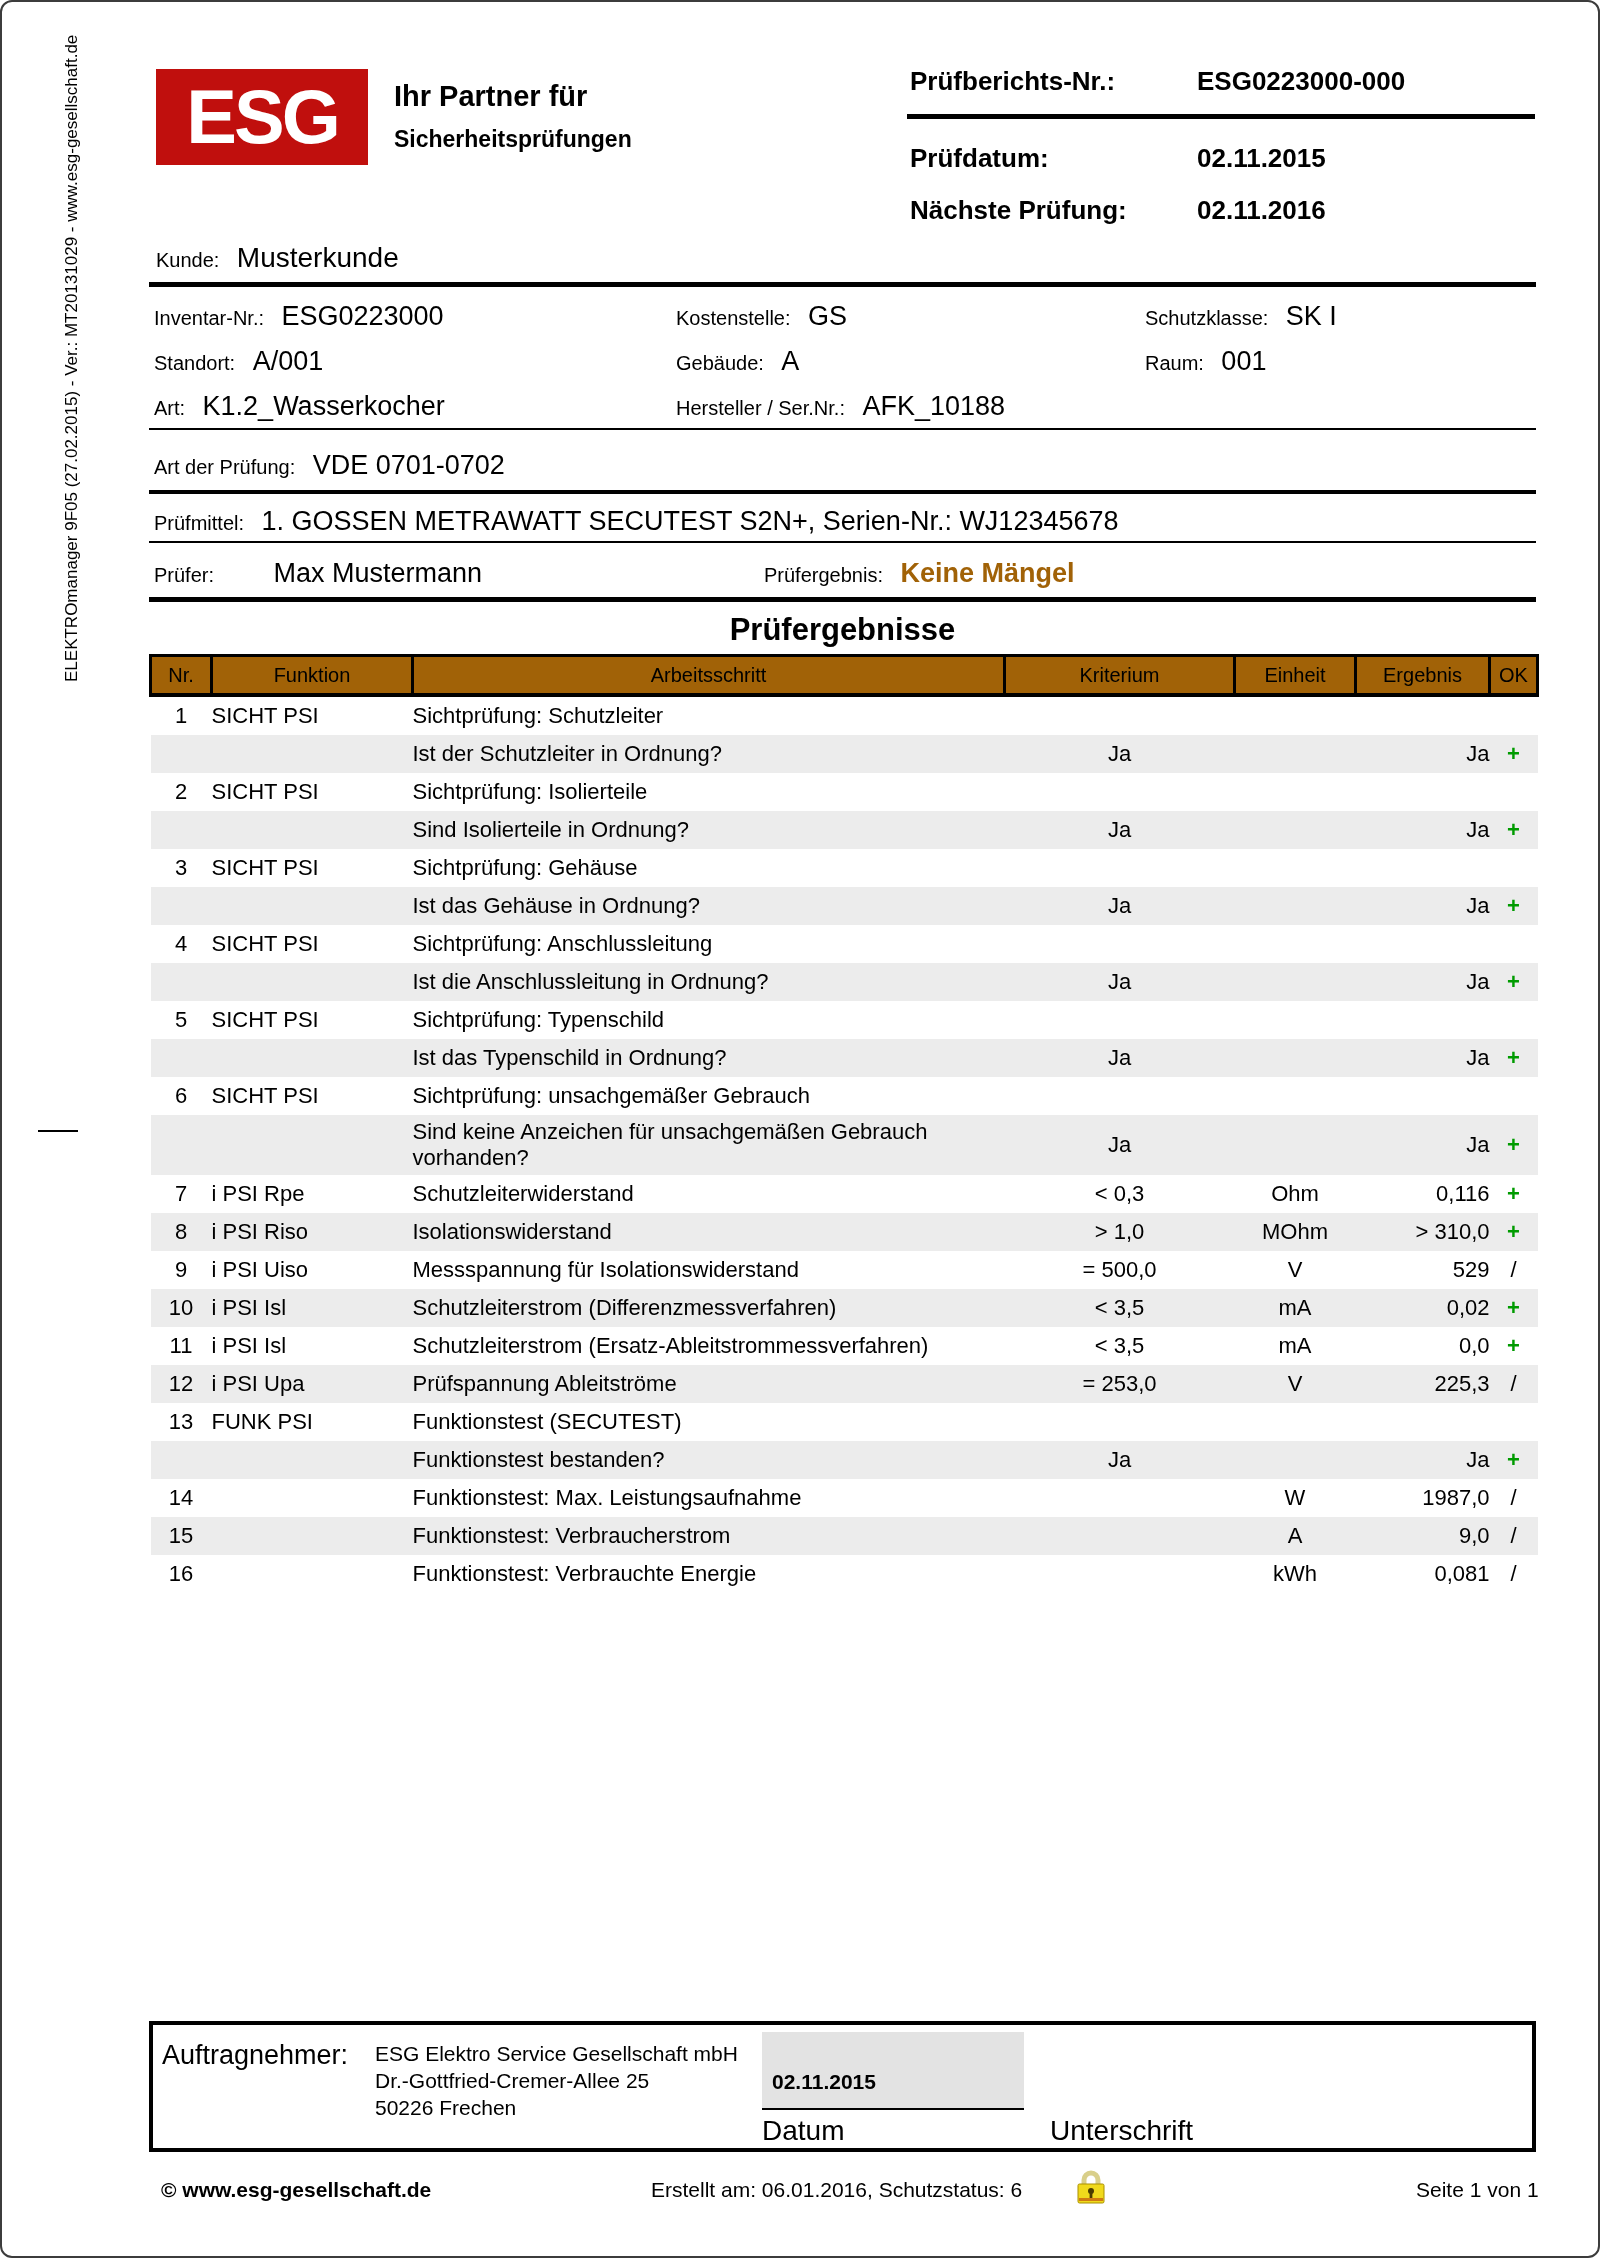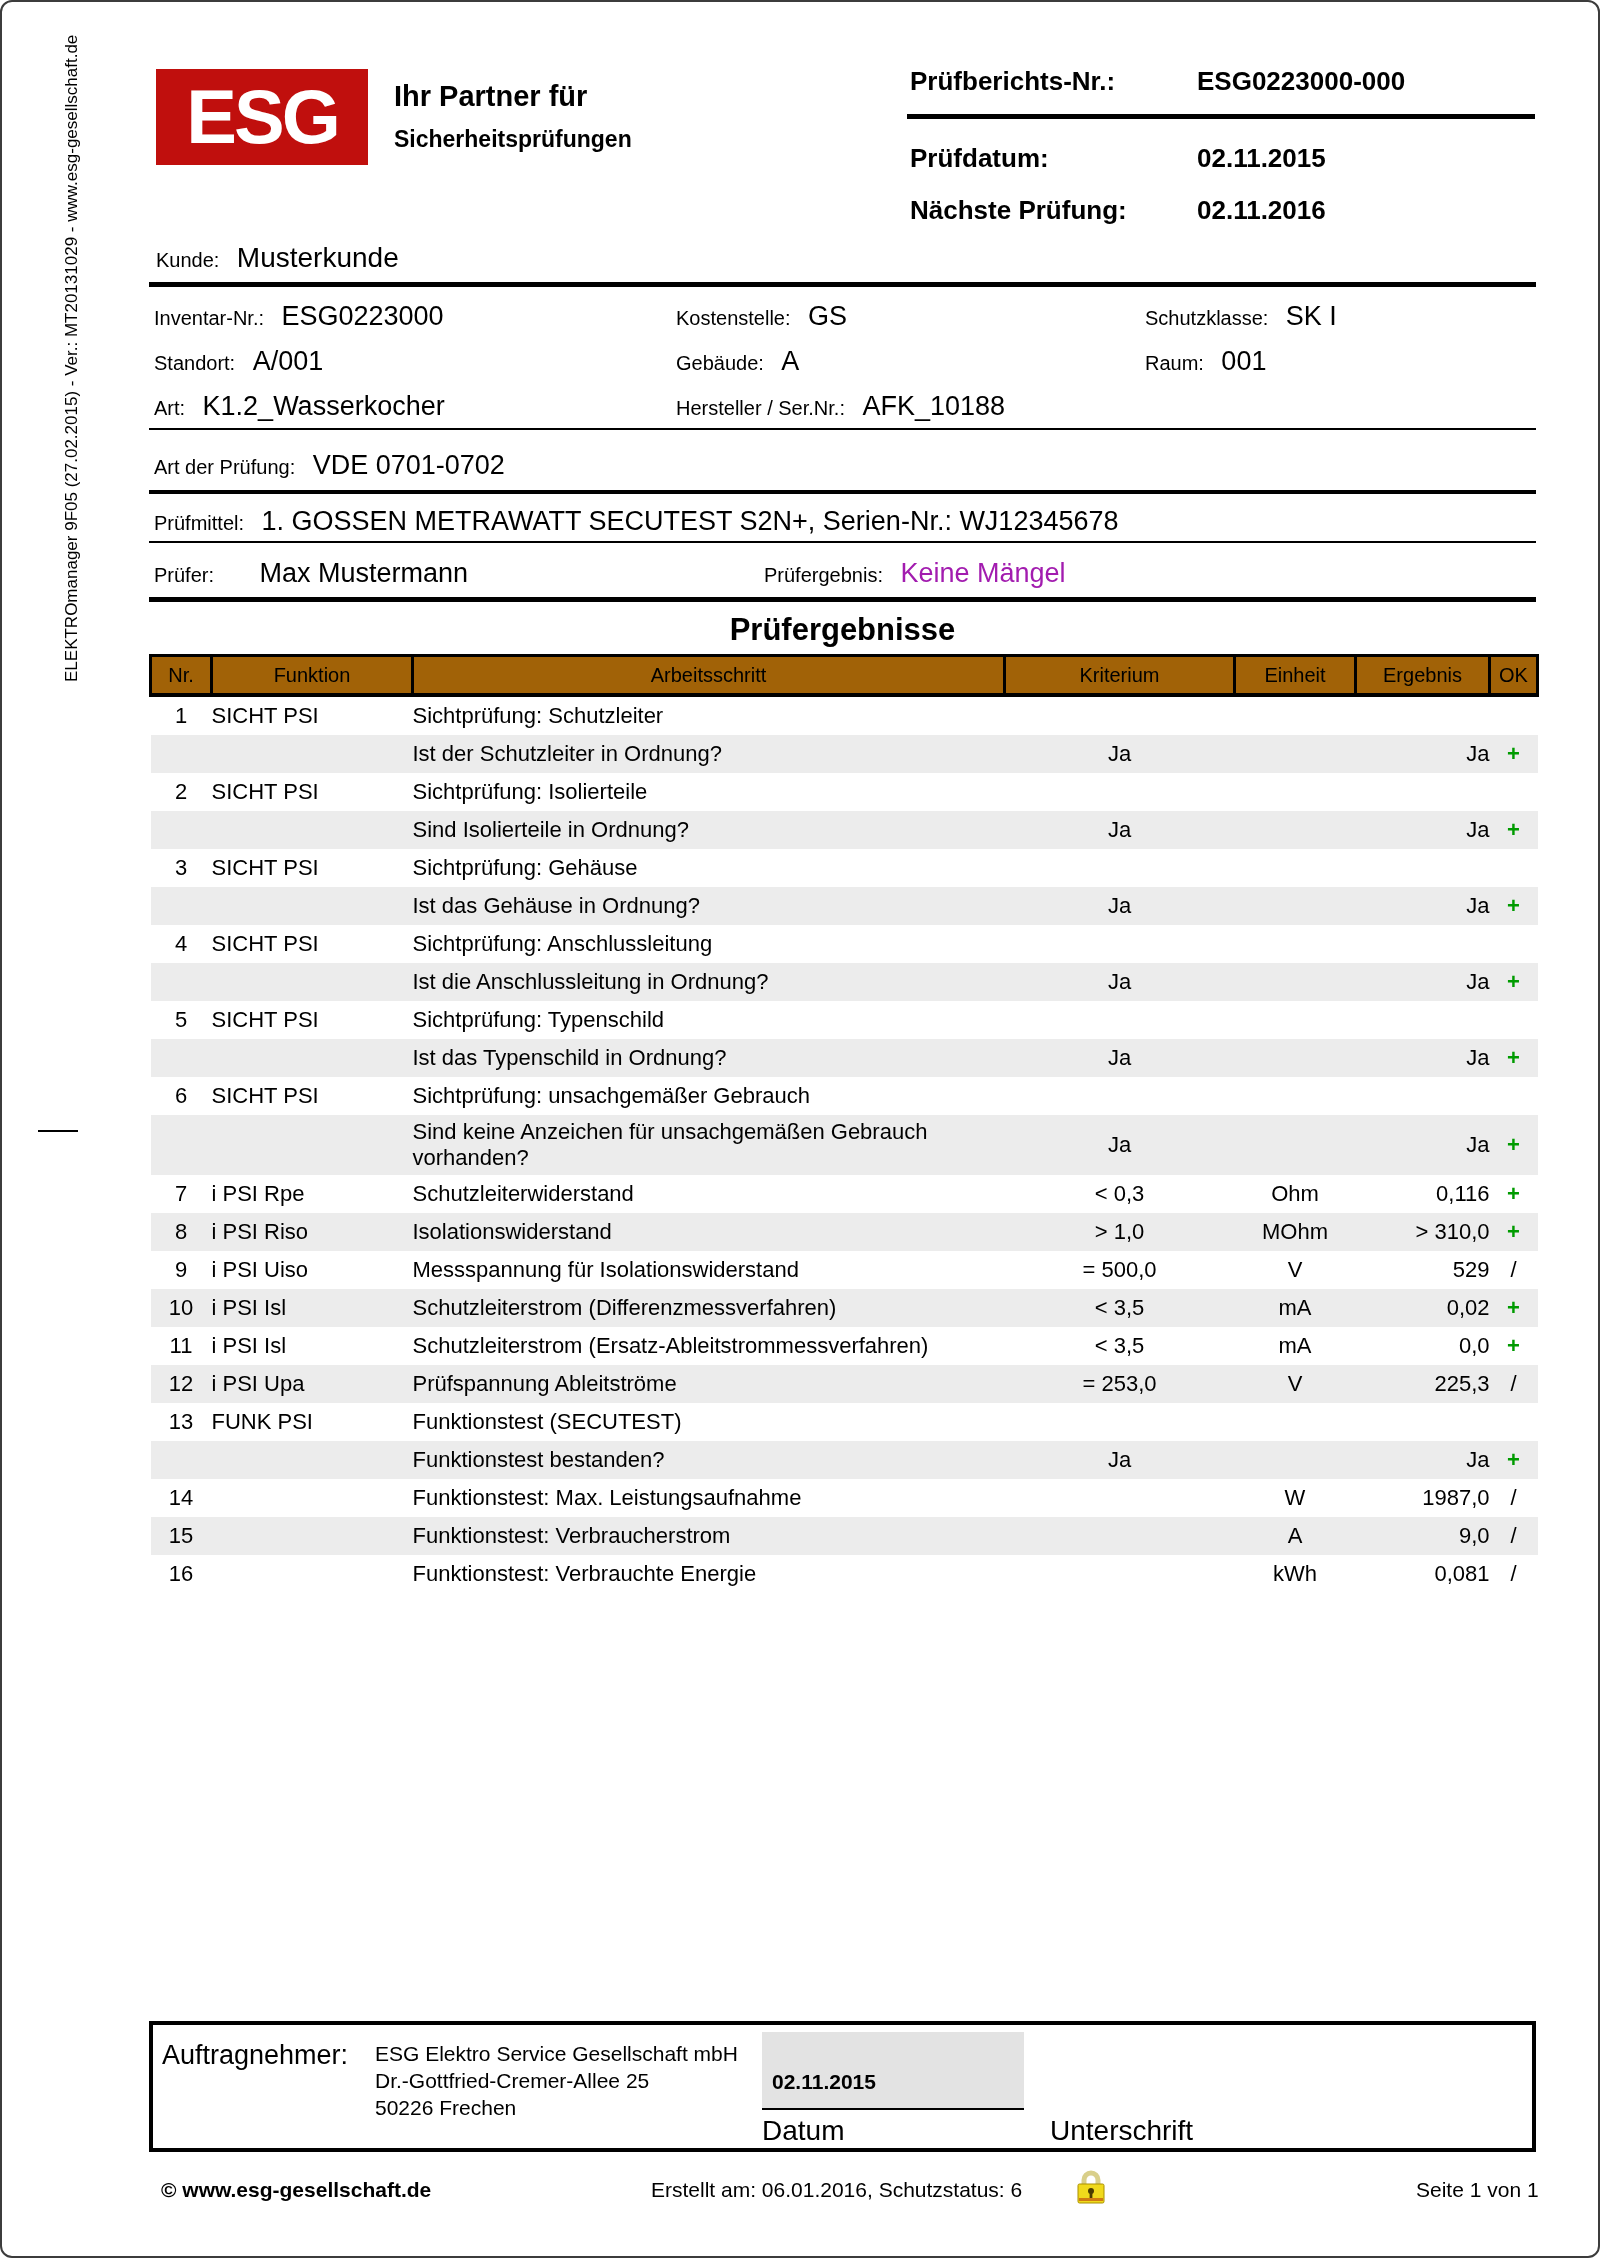--- a/index.html
+++ b/index.html
@@ -23,21 +23,21 @@
   .tagline2{left:392px;top:124px;font-size:23px;font-weight:bold;}
   .rh-label{font-size:26px;font-weight:bold;}
   .rh-value{font-size:26px;font-weight:bold;}
   .hline{background:#000;}
   
   .lbl{font-size:20px;}
   .val{font-size:27px;}
   .field{white-space:nowrap;}
   .field .val{margin-left:13px;}
   .kunde-val{font-size:28px;}
-  .green{color:#a21caf;font-weight:normal;}
+  .green{color:#a16207;font-weight:bold;}
   
   .tbl-title{left:147px;top:610px;width:1387px;text-align:center;font-size:31px;font-weight:bold;}
   table.results{border-collapse:collapse;table-layout:fixed;width:1387px;}
   table.results thead th{
     background:#a16207;border:3px solid #000;height:36px;
     font-size:20px;font-weight:normal;padding:0;}
   table.results thead{border-bottom:4px solid #000;}
   table.results td{font-size:22px;padding:0;height:38px;vertical-align:middle;}
   table.results tbody tr:nth-child(even) td{background:#ececec;}
   td.c0{text-align:center;}
@@ -141,21 +141,21 @@
   <div class="abs hline" style="left:147px;top:488px;width:1387px;height:4px;"></div>
 
   <div class="abs field" style="left:152px;top:504px;">
     <span class="lbl">Prüfmittel:</span>
     <span class="val">1. GOSSEN METRAWATT SECUTEST S2N+, Serien-Nr.: WJ12345678</span>
   </div>
   <div class="abs hline" style="left:147px;top:539px;width:1387px;height:2px;"></div>
 
   <div class="abs field" style="left:152px;top:556px;">
     <span class="lbl">Prüfer:</span>
-    <span class="val" style="margin-left:41px;">Max Mustermann</span>
+    <span class="val" style="margin-left:55px;">Max Mustermann</span>
   </div>
   <div class="abs field" style="left:762px;top:556px;">
     <span class="lbl">Prüfergebnis:</span>
     <span class="val green">Keine Mängel</span>
   </div>
   <div class="abs hline" style="left:147px;top:595px;width:1387px;height:5px;"></div>
 
   <div class="abs tbl-title">Prüfergebnisse</div>
   <div class="abs" style="left:147px;top:652px;">
     <table class="results">

